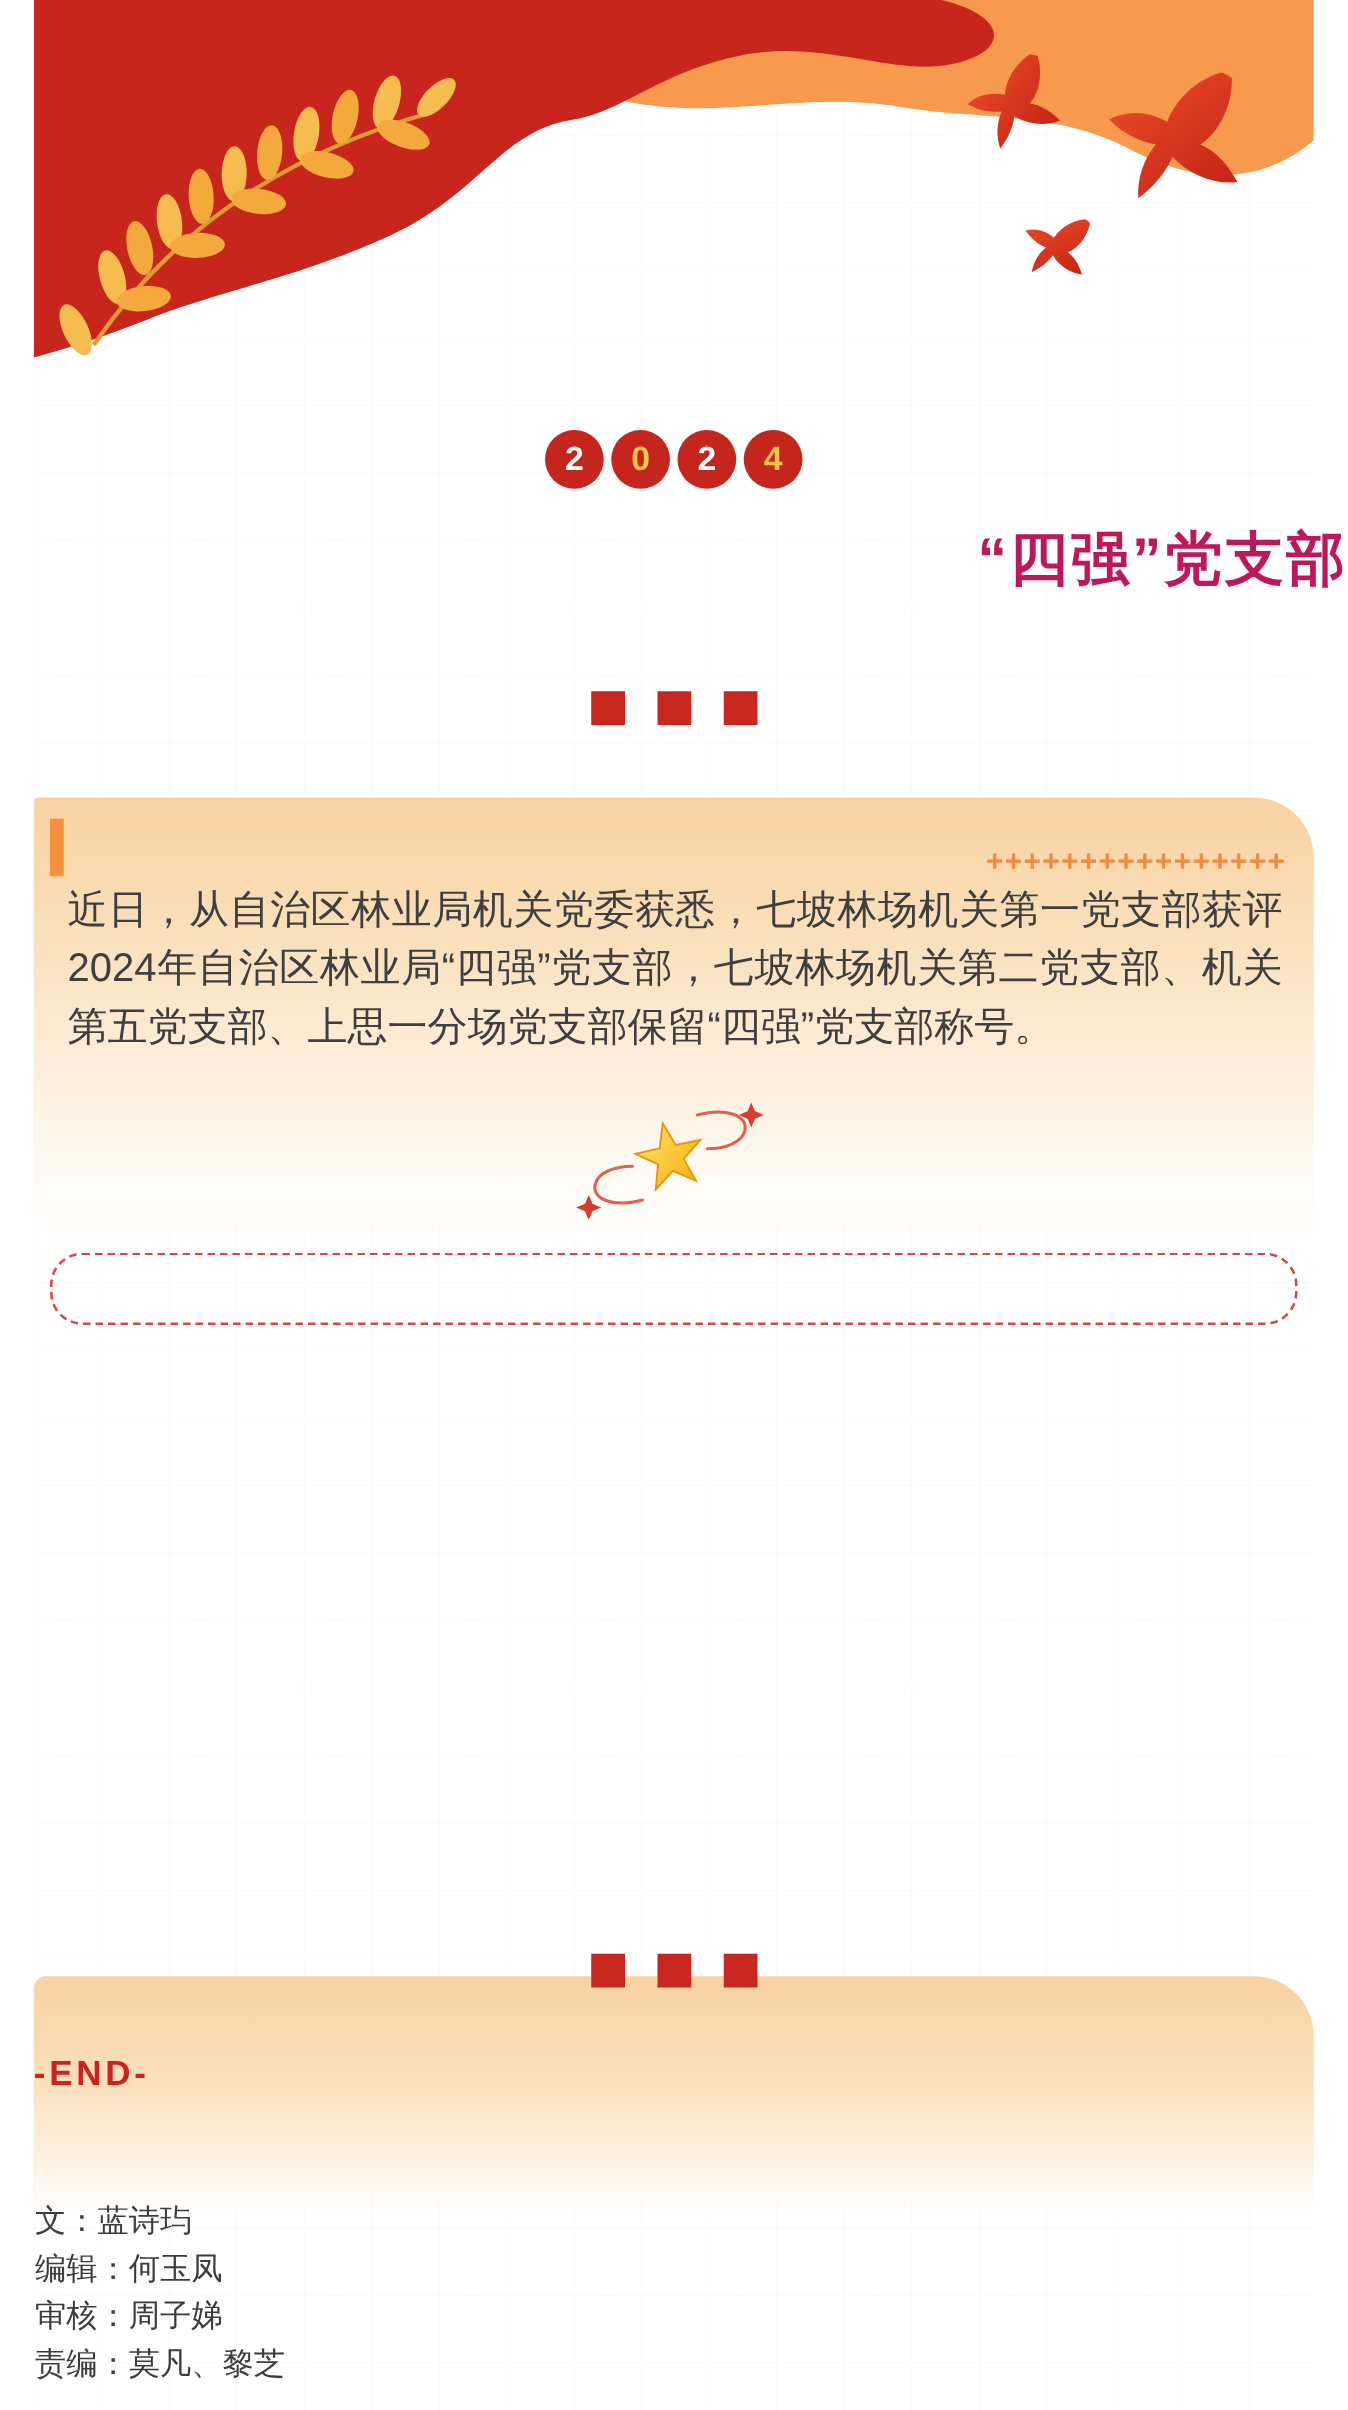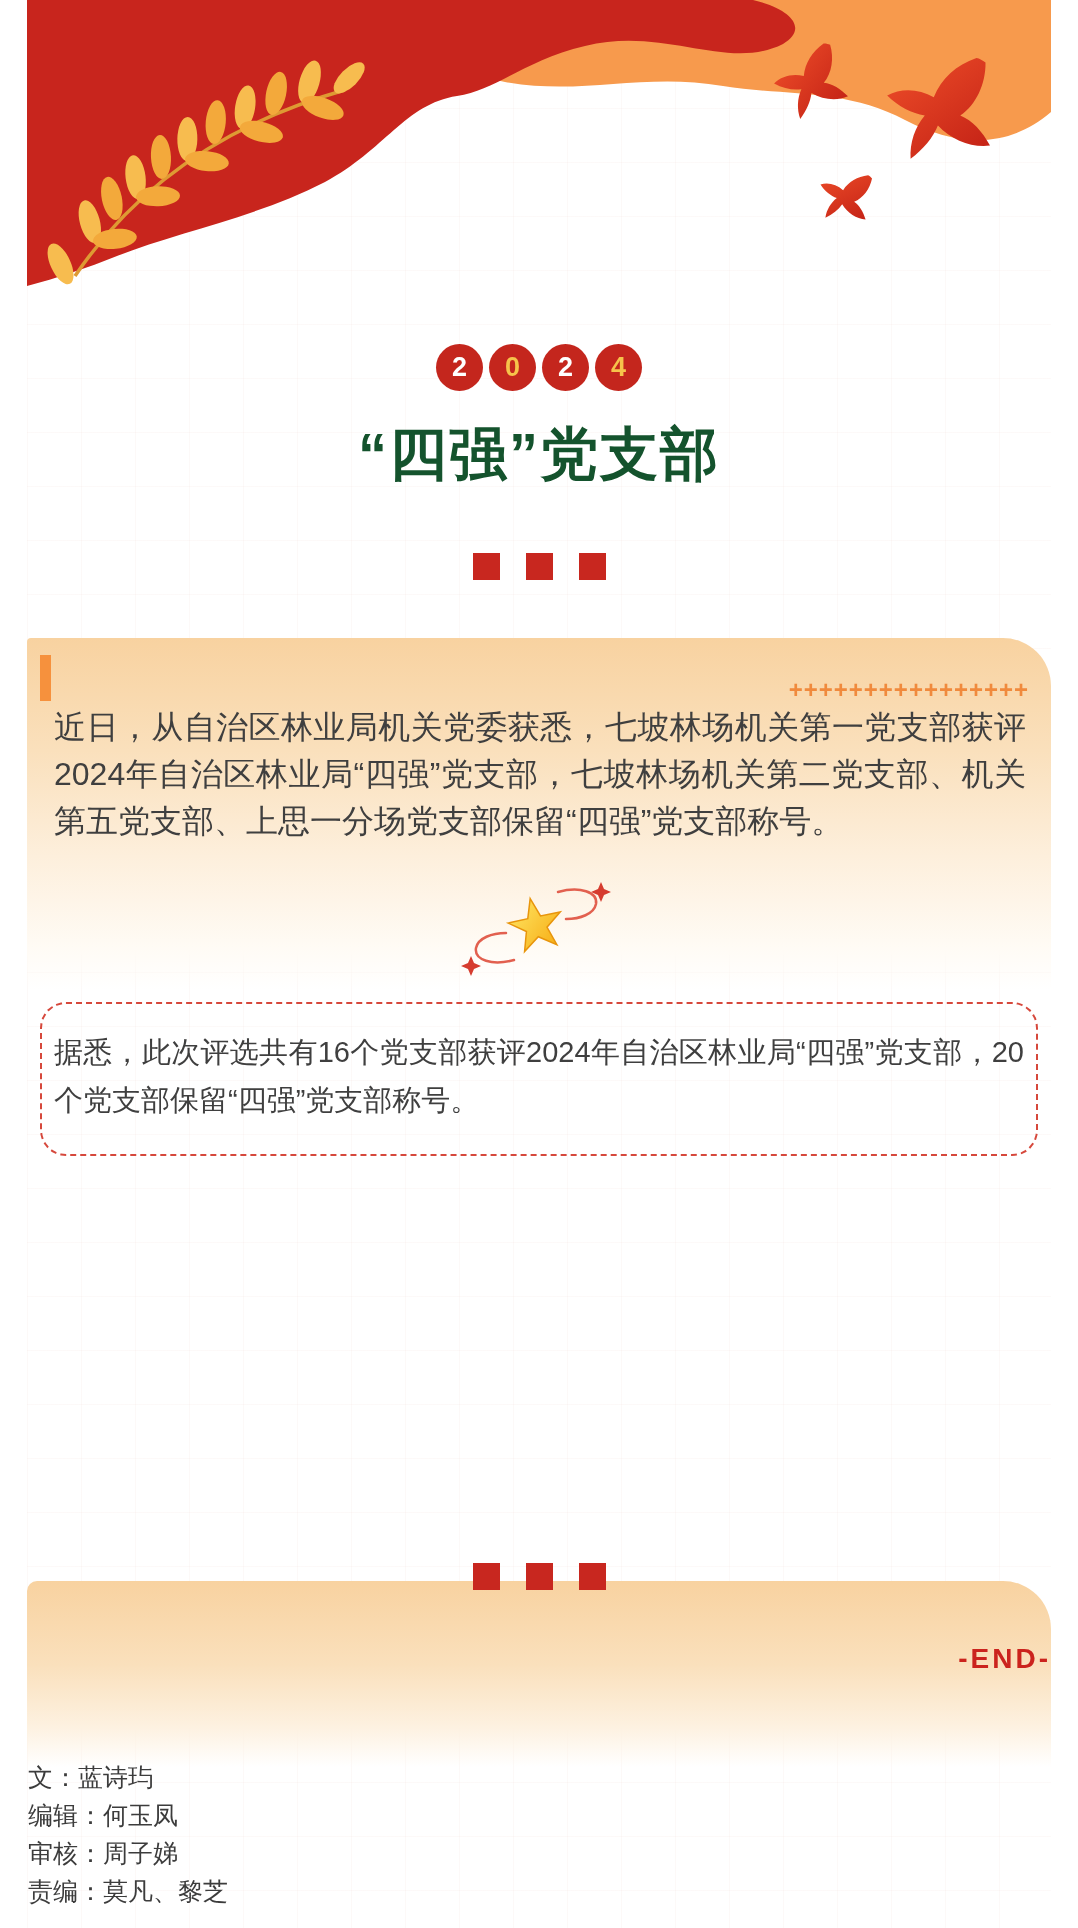--- a/index.html
+++ b/index.html
@@ -10,42 +10,42 @@
     background-image:
       linear-gradient(rgba(214,158,140,0.10) 1px, transparent 1px),
       linear-gradient(90deg, rgba(214,158,140,0.10) 1px, transparent 1px);
     background-size:54px 54px;opacity:.55;}
   .header-art{position:absolute;left:27px;top:0;width:1024px;height:300px;display:block;}
   .year-row{position:absolute;left:0;top:344px;width:100%;display:flex;justify-content:center;gap:6px;}
   .year-badge{width:47px;height:47px;border-radius:50%;background:#C4261D;display:flex;align-items:center;justify-content:center;
     font-size:27px;font-weight:bold;}
   .year-badge.white{color:#FFFFFF;}
   .year-badge.gold{color:#F6C34B;}
-  .page-title{position:absolute;left:0;top:416px;width:100%;margin:0;text-align:center;
-    font-size:58px;font-weight:900;color:#14532d;letter-spacing:2px;}
+  .page-title{position:absolute;left:0;top:416px;width:100%;margin:0;text-align:right;
+    font-size:47px;font-weight:900;color:#be185d;letter-spacing:2px;}
   .squares{position:absolute;left:0;width:100%;display:flex;justify-content:center;gap:26px;}
   .squares-1{top:553px;}
   .squares-2{top:1563px;z-index:3;}
   .sq{width:27px;height:27px;background:#C8271F;display:inline-block;}
   .intro-card{position:absolute;left:27px;top:638px;width:1024px;height:352px;box-sizing:border-box;
     background:linear-gradient(180deg,#F8D2A0 0%,#FAE0BC 32%,#FDEFDC 62%,#FFFBF5 88%,rgba(255,255,255,0) 100%);
     border-radius:4px 48px 4px 4px;}
   .accent-bar{position:absolute;left:13px;top:17px;width:11px;height:46px;background:#F6913D;}
   .plus-row{position:absolute;right:22px;top:40px;font-size:24px;font-weight:bold;color:#F08A3D;letter-spacing:1px;line-height:1;}
   .intro-text{position:absolute;left:27px;top:66px;width:972px;margin:0;
     font-size:32px;line-height:47px;color:#3F3F3F;text-align:justify;}
   .star-art{position:absolute;left:458px;top:876px;width:156px;height:100px;display:block;}
   .main-card{position:absolute;left:40px;top:1002px;width:998px;box-sizing:border-box;
     border:2px dashed #D6483C;border-radius:26px;padding:24px 12px 30px 12px;background:transparent;}
   .main-card p{margin:0;font-size:29px;line-height:48px;color:#3F3F3F;text-align:justify;}
   .main-card p + p{margin-top:16px;}
   .end-card{position:absolute;left:27px;top:1581px;width:1024px;height:186px;box-sizing:border-box;
     background:linear-gradient(180deg,#F8D2A0 0%,#FAE0BC 45%,#FDF1E0 78%,rgba(255,255,255,0) 100%);
     border-radius:10px 48px 0 0;}
-  .end-label{margin-top:62px;text-align:right;font-size:28px;font-weight:bold;color:#CB231D;letter-spacing:3px;}
+  .end-label{margin-top:62px;text-align:left;font-size:28px;font-weight:bold;color:#CB231D;letter-spacing:3px;}
   .credits{position:absolute;left:28px;top:1758px;}
   .credit-line{margin:0;font-size:25px;line-height:38px;color:#3C3C3C;}
 </style>
 </head>
 <body>
 
 <div class="page">
   <div class="content-bg"></div>
 
   <svg class="header-art" viewBox="0 0 1024 300" xmlns="http://www.w3.org/2000/svg">
@@ -134,21 +134,20 @@
     </g>
     <defs>
       <linearGradient id="sg2" x1="0" y1="0" x2="1" y2="1">
         <stop offset="0" stop-color="#FFE968"></stop>
           <stop offset="1" stop-color="#F6A90F"></stop>
       </linearGradient>
     </defs>
   </svg>
 
   <section class="main-card">
-    <p>据悉，此次评选共有16个党支部获评2024年自治区林业局“四强”党支部，20个党支部保留“四强”党支部称号。</p>
   </section>
 
   <div class="squares squares-2">
     <span class="sq"></span>
     <span class="sq"></span>
     <span class="sq"></span>
   </div>
 
   <section class="end-card">
     <div class="end-label">-END-</div>

